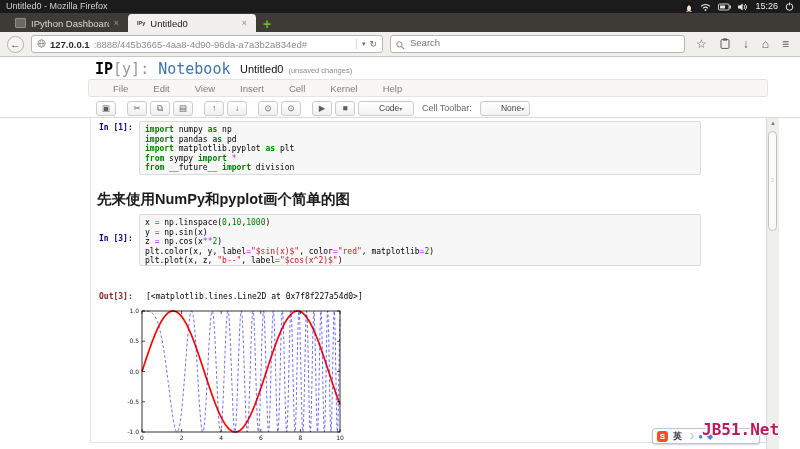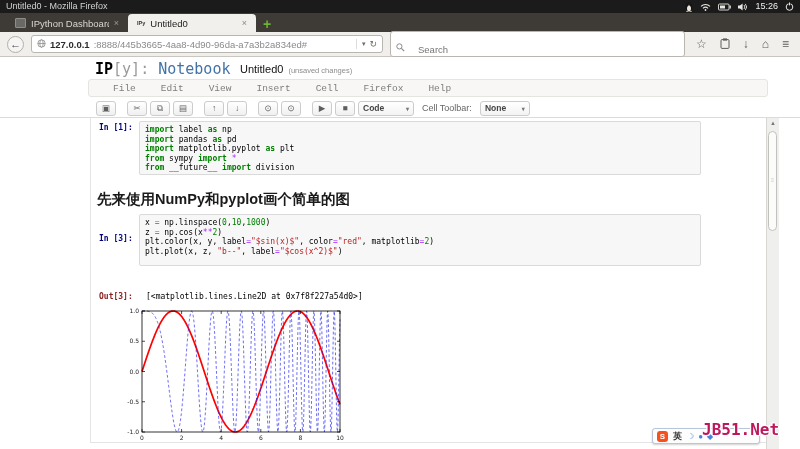--- a/index.html
+++ b/index.html
@@ -26,42 +26,42 @@
   .navbar{position:absolute;top:32px;left:0;right:0;height:25px;background:#f1efec;border-bottom:1px solid #c9c6c1;
           display:flex;align-items:center;padding:0 7px;gap:7px;box-sizing:border-box;}
   .backbtn{width:17px;height:17px;border:1px solid #b3b0aa;border-radius:50%;text-align:center;line-height:15px;
            font-size:11px;color:#4a4a4a;background:#f6f5f3;flex:0 0 auto;box-sizing:border-box;}
   .urlbar{flex:0 0 352px;height:18px;background:#fff;border:1px solid #b9b6b0;border-radius:3px;display:flex;
           align-items:center;padding:0 5px;font-size:9.5px;gap:4px;box-sizing:border-box;}
   .urlhost{font-weight:bold;color:#2b2b2b;white-space:nowrap;}
   .urlrest{color:#8a8a8a;white-space:nowrap;overflow:hidden;flex:1;}
   .urlctl{display:flex;align-items:center;gap:4px;border-left:1px solid #ddd;padding-left:5px;color:#6e6b66;}
   .caret{font-size:7px;} .reload{font-size:9px;}
-  .searchbar{flex:1;height:26px;background:#fff;border:1px solid #b9b6b0;border-radius:3px;display:flex;
-             align-items:flex-end;padding:0 5px;gap:11px;box-sizing:border-box;}
+  .searchbar{flex:1;height:18px;background:#fff;border:1px solid #b9b6b0;border-radius:3px;display:flex;
+             align-items:flex-start;padding:0 5px;gap:3px;box-sizing:border-box;}
   .searchbar input{border:none;outline:none;flex:1;font-size:9.5px;color:#444;font-family:"Liberation Sans",sans-serif;background:transparent;}
   .navicons{display:flex;align-items:center;gap:13px;color:#5f5c57;padding:0 4px;}
   .nico{font-size:12px;line-height:12px;}
   
   .nbpage{position:absolute;top:58px;left:0;right:0;bottom:0;background:#fff;}
   .logo{position:absolute;left:95px;top:2px;font-family:"DejaVu Sans Mono",monospace;font-size:15px;letter-spacing:0;}
   .lg-ip{color:#000;font-weight:bold;} .lg-y{color:#9a9a9a;} .lg-nb{color:#4173a9;}
   .titlewrap{position:absolute;left:240px;top:5px;display:flex;align-items:baseline;gap:5px;}
   .nbtitle{font-size:11px;color:#111;}
   .nbstatus{font-size:7.5px;color:#8c8c8c;}
   .menubar{position:absolute;left:88px;right:32px;top:21px;height:18px;background:#f8f7f5;border:1px solid #e6e4e1;
            border-radius:3px;display:flex;align-items:center;gap:25px;padding-left:24px;font-size:9.5px;color:#7e7e7e;box-sizing:border-box;}
-  .menubar span{cursor:default;font-family:Liberation Mono, monospace;}
+  .menubar span{cursor:default;}
   
   .toolbar{position:absolute;left:96px;top:42px;height:16px;display:flex;align-items:center;gap:3px;}
   .tbtn{min-width:20px;height:15px;border:1px solid #cccccc;border-radius:3px;background:linear-gradient(#ffffff,#f0f0f0);
         color:#5e5e5e;font-size:8.5px;line-height:13px;text-align:center;padding:0 2px;box-sizing:border-box;}
   .tgap{width:5px;}
   .tsel{height:15px;border:1px solid #cccccc;border-radius:3px;background:linear-gradient(#ffffff,#f3f3f3);
-        font-size:8.5px;color:#444;display:flex;align-items:center;justify-content:space-between;padding:0 4px;box-sizing:border-box;font-weight:bold;}
+        font-size:8.5px;color:#444;display:flex;align-items:center;justify-content:space-between;padding:0 20px;box-sizing:border-box;}
   .tsel .caret2{font-size:6px;color:#777;}
   .tlabel2{font-size:9px;color:#666;margin:0 5px;}
   .divider{position:absolute;top:59px;left:0;right:0;border-top:1px solid #dddbd8;}
   
   .container{position:absolute;left:90px;top:60px;width:677px;height:325px;background:#fff;
              border-left:1px solid #e4e4e4;border-right:1px solid #e4e4e4;border-bottom:1px solid #e4e4e4;box-sizing:border-box;}
   .prompt-in,.prompt-out,.outtext,.codebox{font-family:"DejaVu Sans Mono",monospace;font-size:8px;}
   .prompt-in{position:absolute;left:8px;color:#000080;font-weight:bold;}
   .prompt-out{position:absolute;left:8px;color:#8b2020;font-weight:bold;}
   .codebox{position:absolute;left:48px;width:562px;background:#f7f7f7;border:1px solid #dadada;border-radius:2px;
@@ -191,21 +191,21 @@
       <span class="nbtitle">Untitled0</span>
       <span class="nbstatus">(unsaved changes)</span>
     </div>
 
     <div class="menubar" id="menubar">
         <span>File</span>
         <span>Edit</span>
         <span>View</span>
         <span>Insert</span>
         <span>Cell</span>
-        <span>Firefox</span>
+        <span>Kernel</span>
         <span>Help</span>
       </div>
 
     <div class="toolbar" id="toolbar">
         <span class="tbtn">▣</span>
         <span class="tgap"></span>
         <span class="tbtn">✂</span>
         <span class="tbtn">⧉</span>
         <span class="tbtn">▤</span>
         <span class="tgap"></span>
@@ -226,32 +226,33 @@
           <span>None</span>
           <span class="caret2">▾</span>
         </span>
       </div>
 
     <div class="divider"></div>
 
     <div class="container">
       <div class="prompt-in" style="top:5px;">In [1]:</div>
       <div class="codebox" style="top:3px;height:54px;">
-          <div class="code-line"><span class="tok-k">import</span><span class="tok-p"> label </span><span class="tok-k">as</span><span class="tok-p"> np</span></div>
+          <div class="code-line"><span class="tok-k">import</span><span class="tok-p"> numpy </span><span class="tok-k">as</span><span class="tok-p"> np</span></div>
           <div class="code-line"><span class="tok-k">import</span><span class="tok-p"> pandas </span><span class="tok-k">as</span><span class="tok-p"> pd</span></div>
           <div class="code-line"><span class="tok-k">import</span><span class="tok-p"> matplotlib.pyplot </span><span class="tok-k">as</span><span class="tok-p"> plt</span></div>
           <div class="code-line"><span class="tok-k">from</span><span class="tok-p"> sympy </span><span class="tok-k">import</span><span class="tok-p"> </span><span class="tok-o">*</span></div>
           <div class="code-line"><span class="tok-k">from</span><span class="tok-p"> __future__ </span><span class="tok-k">import</span><span class="tok-p"> division</span></div>
         </div>
 
       <div class="heading">先来使用NumPy和pyplot画个简单的图</div>
 
       <div class="prompt-in" style="top:116px;">In [3]:</div>
       <div class="codebox" style="top:96px;height:52px;">
           <div class="code-line"><span class="tok-p">x </span><span class="tok-o">=</span><span class="tok-p"> np.linspace(</span><span class="tok-n">0</span><span class="tok-p">,</span><span class="tok-n">10</span><span class="tok-p">,</span><span class="tok-n">1000</span><span class="tok-p">)</span></div>
+          <div class="code-line"><span class="tok-p">y </span><span class="tok-o">=</span><span class="tok-p"> np.sin(x)</span></div>
           <div class="code-line"><span class="tok-p">z </span><span class="tok-o">=</span><span class="tok-p"> np.cos(x</span><span class="tok-o">**</span><span class="tok-n">2</span><span class="tok-p">)</span></div>
           <div class="code-line"><span class="tok-p">plt.color(x, y, label</span><span class="tok-o">=</span><span class="tok-s">"$sin(x)$"</span><span class="tok-p">, color</span><span class="tok-o">=</span><span class="tok-s">"red"</span><span class="tok-p">, matplotlib</span><span class="tok-o">=</span><span class="tok-n">2</span><span class="tok-p">)</span></div>
           <div class="code-line"><span class="tok-p">plt.plot(x, z, </span><span class="tok-s">"b--"</span><span class="tok-p">, label</span><span class="tok-o">=</span><span class="tok-s">"$cos(x^2)$"</span><span class="tok-p">)</span></div>
         </div>
 
       <div class="prompt-out" style="top:174px;">Out[3]:</div>
       <div class="outtext" style="top:174px;">[&lt;matplotlib.lines.Line2D at 0x7f8f227a54d0&gt;]</div>
 
       <div class="plotwrap">
         <svg id="plot-svg" width="230" height="138" viewBox="0 0 230 138">

